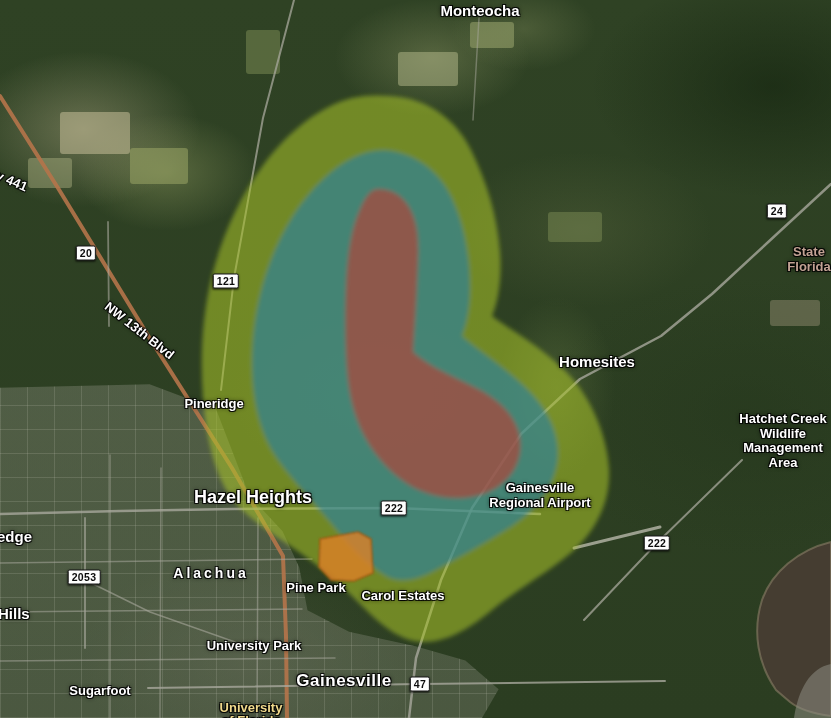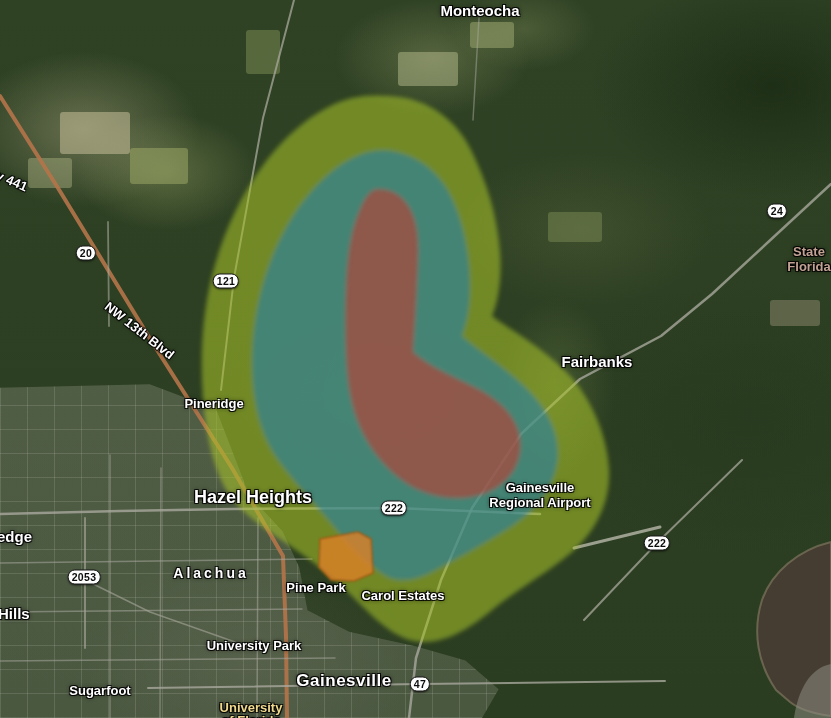--- a/index.html
+++ b/index.html
@@ -31,21 +31,21 @@
   }
   svg{position:absolute;left:0;top:0;}
   .map-label{
     position:absolute;white-space:nowrap;color:#fff;font-weight:bold;
     text-align:center;line-height:1.12;
     text-shadow:-1px -1px 0 rgba(0,0,0,.8),1px -1px 0 rgba(0,0,0,.8),
       -1px 1px 0 rgba(0,0,0,.8),1px 1px 0 rgba(0,0,0,.8),0 0 4px rgba(0,0,0,.9);
   }
   .shield{
     position:absolute;transform:translate(-50%,-50%);
-    background:#fdfdfd;color:#0c0c0c;border:1px solid #1a1a1a;border-radius:7px;
+    background:#fdfdfd;color:#0c0c0c;border:1px solid #1a1a1a;border-radius:2px;
     font-size:10.5px;font-weight:bold;line-height:13px;padding:0 3px;
     box-shadow:0 1px 2px rgba(0,0,0,.55);letter-spacing:.3px;
   }
 </style>
 </head>
 <body>
 
 <div id="map">
 
   <div class="patch" style="left:60px;top:112px;width:70px;height:42px;background:#cfc6a0;opacity:.5"></div>
@@ -118,24 +118,30 @@
       <div class="shield" style="left: 777px; top: 211px;">24</div>
       <div class="shield" style="left: 394px; top: 508px;">222</div>
       <div class="shield" style="left: 657px; top: 543px;">222</div>
       <div class="shield" style="left: 84px; top: 577px;">2053</div>
       <div class="shield" style="left: 420px; top: 684px;">47</div>
     </div>
   <div id="labels" style="position:absolute;inset:0;">
       <div class="map-label" style="left: 480px; top: 3px; font-size: 15px; transform: translateX(-50%);">Monteocha</div>
       <div class="map-label" style="left: -46px; top: 150px; font-size: 13px; transform-origin: 0px 50%; transform: rotate(23deg);">Highway 441</div>
       <div class="map-label" style="left: 106px; top: 298px; font-size: 13px; transform-origin: 0px 50%; transform: rotate(38deg);">NW 13th Blvd</div>
-      <div class="map-label" style="left: 597px; top: 354px; font-size: 15px; transform: translateX(-50%);">Fairbanks</div>
+      <div class="map-label" style="left: 597px; top: 354px; font-size: 15px; transform: translateX(-50%);">Homesites</div>
       <div class="map-label" style="left: 809px; top: 245px; font-size: 13px; color: rgb(194, 162, 148); transform: translateX(-50%);">
         <div>State</div>
         <div>Florida</div>
+      </div>
+      <div class="map-label" style="left: 783px; top: 412px; font-size: 13px; transform: translateX(-50%);">
+        <div>Hatchet Creek</div>
+        <div>Wildlife</div>
+        <div>Management</div>
+        <div>Area</div>
       </div>
       <div class="map-label" style="left: 200px; top: 397px; font-size: 13px; transform: translateX(-50%); padding-left: 28px;">Pineridge</div>
       <div class="map-label" style="left: 253px; top: 487px; font-size: 18px; transform: translateX(-50%);">Hazel Heights</div>
       <div class="map-label" style="left: 540px; top: 481px; font-size: 13px; transform: translateX(-50%);">
         <div>Gainesville</div>
         <div>Regional Airport</div>
       </div>
       <div class="map-label" style="left: -3px; top: 529px; font-size: 15px;">edge</div>
       <div class="map-label" style="left: 211px; top: 566px; font-size: 14px; letter-spacing: 3px; transform: translateX(-50%);">Alachua</div>
       <div class="map-label" style="left: -2px; top: 606px; font-size: 15px;">Hills</div>

